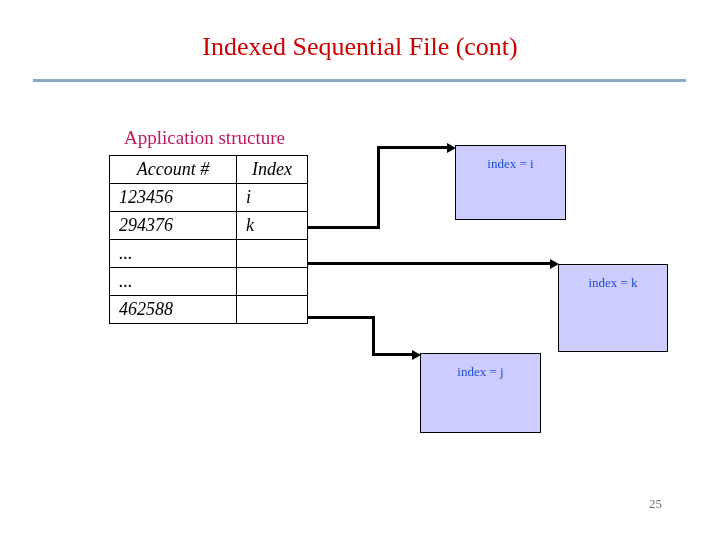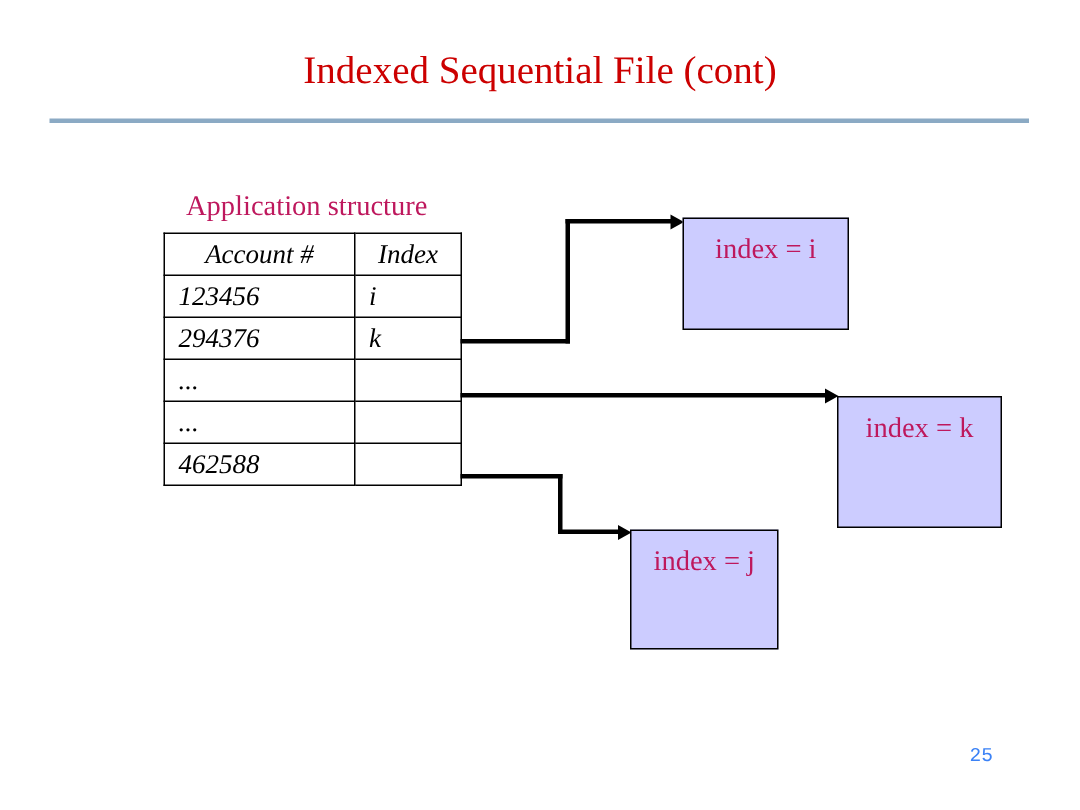--- a/index.html
+++ b/index.html
@@ -81,32 +81,32 @@
   #account-table thead th { text-align: center; }
   #account-table tbody td.cell-acct { text-align: left; padding-left: 9px; }
   #account-table tbody td.cell-index { text-align: left; padding-left: 9px; }
 
   
   .index-box {
     position: absolute;
     background: #CCCCFF;
     border: 1px solid #000000;
     box-sizing: border-box;
-    font-size: 19px;
-    color: #be185d;
+    font-size: 13px;
+    color: #1d4ed8;
     text-align: center;
     font-family: "Liberation Serif", "DejaVu Serif", serif;
   }
   .index-box > span {
     display: block;
     margin-top: 10px;
   }
   #index-box-i { left: 455px; top: 145px; width: 111px; height: 75px; }
   #index-box-k { left: 558px; top: 264px; width: 110px; height: 88px; }
-  #index-box-j { left: 420px; top: 353px; width: 99px; height: 80px; }
+  #index-box-j { left: 420px; top: 353px; width: 121px; height: 80px; }
 
   
   .conn {
     position: absolute;
     background: #000000;
   }
   .conn-h { height: 3px; }
   .conn-v { width: 3px; }
 
   
@@ -118,22 +118,22 @@
     border-bottom: 5px solid transparent;
     border-left: 9px solid #000000;
   }
 
   
   #page-number {
     position: absolute;
     right: 58px;
     top: 496px;
     font-size: 13px;
-    color: #3b82f6;
-    font-family: Liberation Mono, monospace;
+    color: #737373;
+    font-family: Liberation Serif, serif;
   }
 </style>
 </head>
 <body>
 
 <div id="slide">
 
   <div id="slide-title">Indexed Sequential File (cont)</div>
   <div id="title-rule"></div>
 

